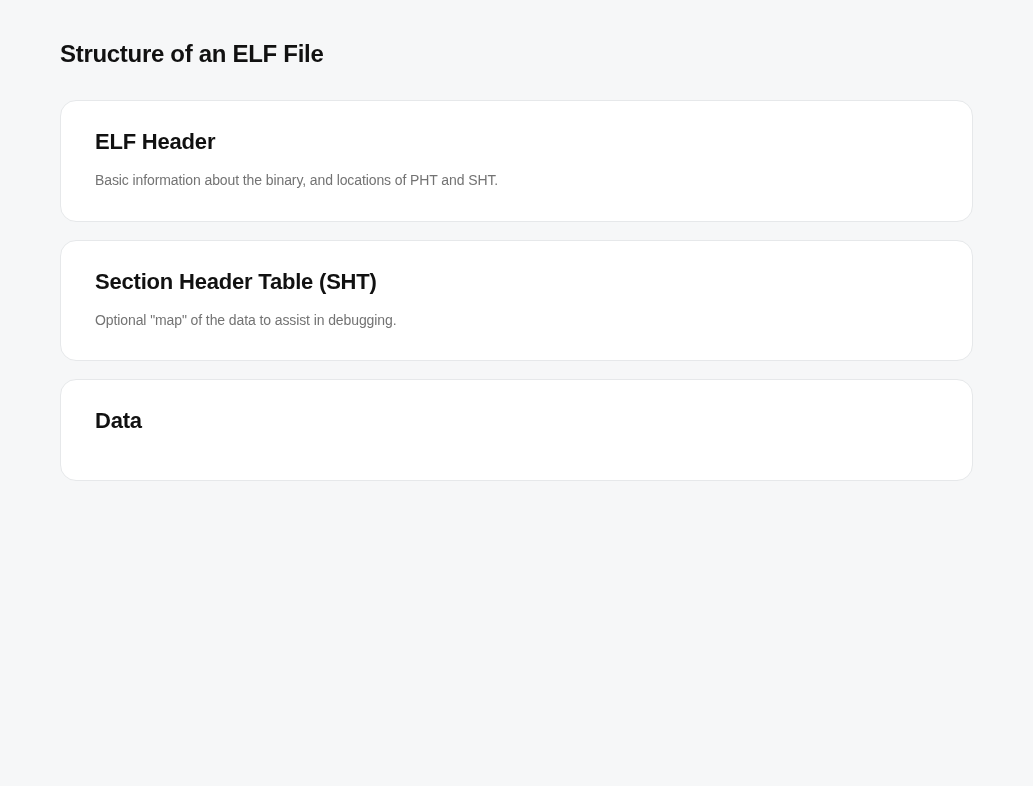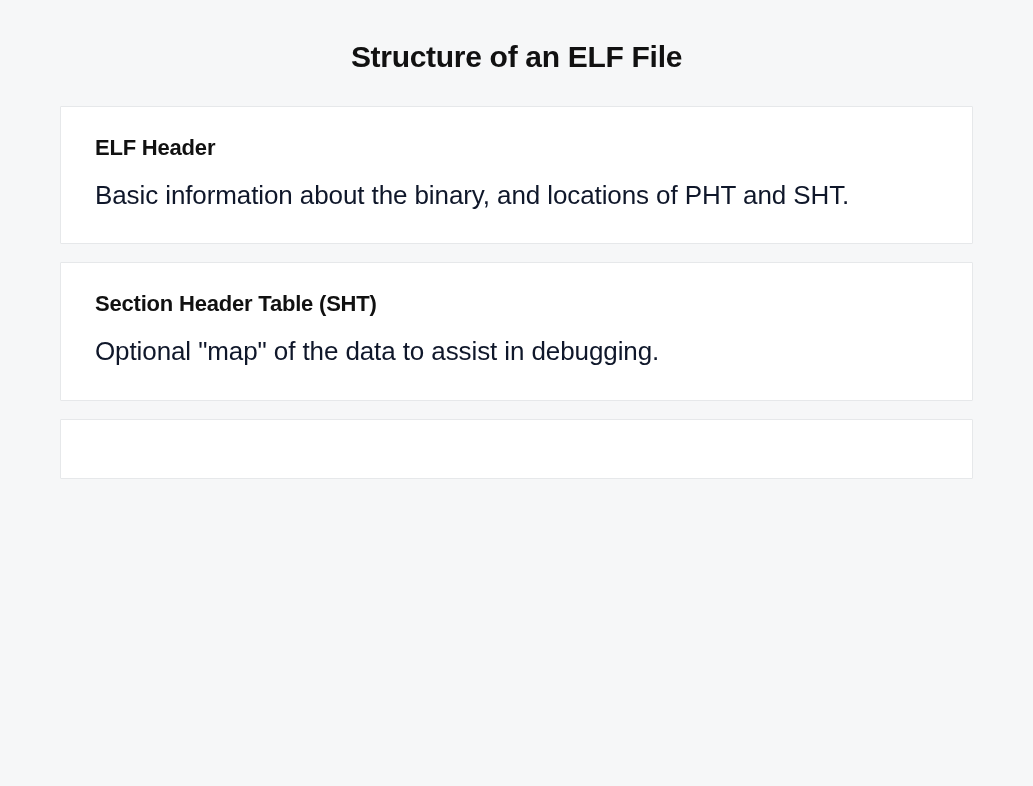--- a/index.html
+++ b/index.html
@@ -8,49 +8,49 @@
       box-sizing: border-box;
     }
     body {
       font-family: -apple-system, BlinkMacSystemFont, "Segoe UI", "Helvetica Neue", Arial, sans-serif;
       background-color: #f6f7f8;
       width: 1033px;
       height: 786px;
       padding: 40px 60px;
     }
     .title {
-      font-size: 30px;
+      font-size: 24px;
       font-weight: 700;
       color: #111111;
-      text-align: center;
+      text-align: left;
       margin-bottom: 32px;
       letter-spacing: -0.3px;
     }
     .section-list {
       display: flex;
       flex-direction: column;
       gap: 18px;
     }
     .section-card {
       background-color: #ffffff;
       border: 1px solid #e6e8ea;
-      border-radius: 1px;
+      border-radius: 16px;
       padding: 28px 48px 30px 34px;
     }
     .section-heading {
       font-size: 22px;
       font-weight: 700;
       color: #111111;
       margin-bottom: 16px;
       letter-spacing: -0.2px;
     }
     .section-description {
-      font-size: 26px;
+      font-size: 14px;
       font-weight: 400;
-      color: #0f172a;
+      color: #737373;
       line-height: 1.4;
       letter-spacing: -0.1px;
     }
   </style>
 </head>
 <body>
 
 <h1 class="title">Structure of an ELF File</h1>
 
 <div class="section-list">
@@ -60,15 +60,16 @@
     <p class="section-description">Basic information about the binary, and locations of PHT and SHT.</p>
   </div>
 
 
   <div class="section-card">
     <h2 class="section-heading">Section Header Table (SHT)</h2>
     <p class="section-description">Optional "map" of the data to assist in debugging.</p>
   </div>
 
   <div class="section-card">
+    <h2 class="section-heading">Data</h2>
   </div>
 
 </div>
 
 </body></html>

